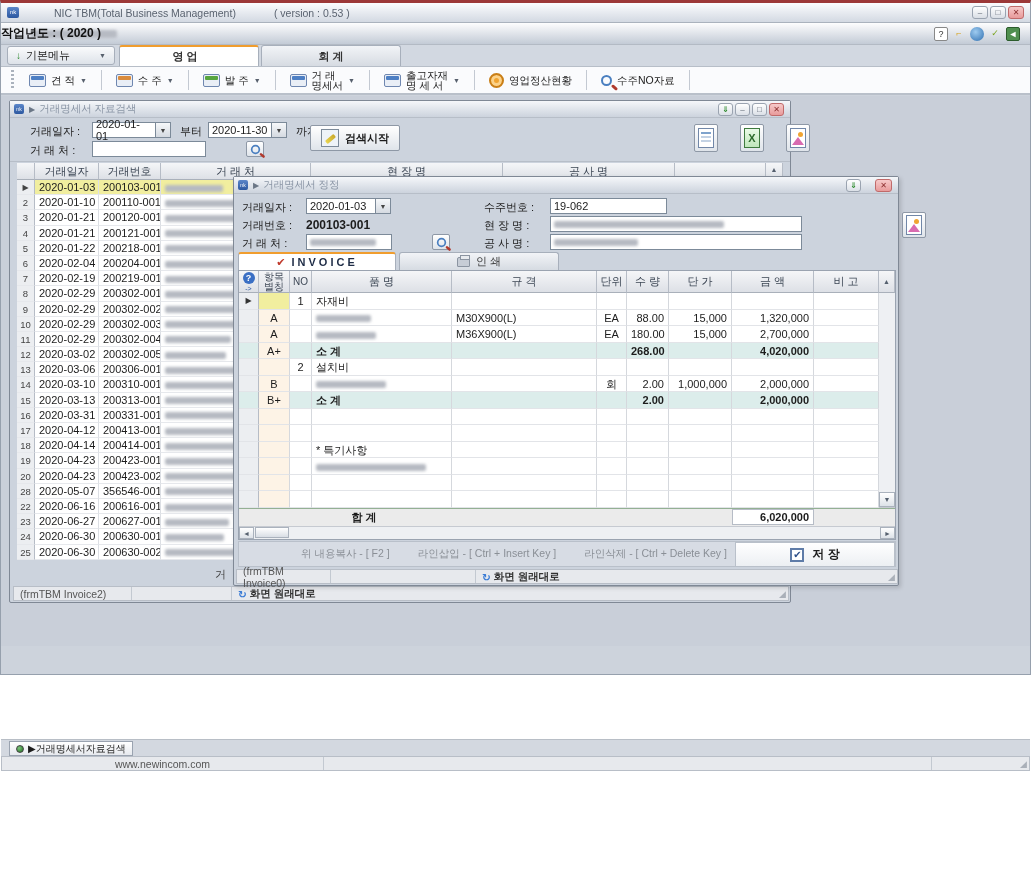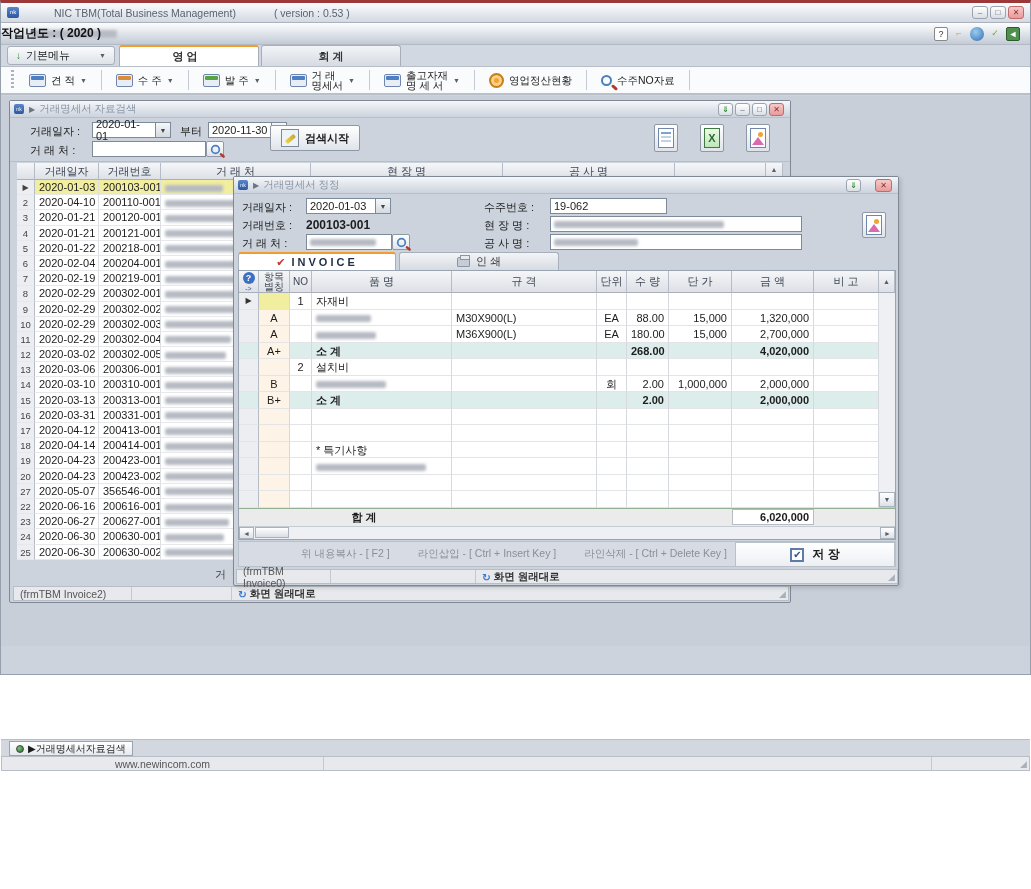--- a/index.html
+++ b/index.html
@@ -77,21 +77,21 @@
   .cbtn { width:15px; height:13px; border:1px solid #9aa3b0; border-radius:3px;
           background:linear-gradient(#fff,#dbe0e7); font-size:8px; line-height:11px; text-align:center; color:#57606d; }
   .cbtn.close { background:linear-gradient(#f6c9c9,#e89b9b); border-color:#c06a6a; color:#8c3030; }
   .cbtn.greenarrow { color:#2c8a2c; font-weight:bold; }
 
   .field-label { color:#222; }
   .inp { background:#fff; border:1px solid #7c8a99; height:16px; display:flex; align-items:center; padding:0 3px; }
   .combo-btn { width:15px; height:16px; border:1px solid #7c8a99; border-left:none;
                background:linear-gradient(#f6f8fa,#d5dae1); font-size:7px; color:#444; text-align:center; line-height:15px; }
   .sq-btn { border:1px solid #8e98a6; background:linear-gradient(#ffffff,#dfe4ea); border-radius:2px;
-            display:flex; align-items:center; justify-content:center; }
+            display:flex; align-items:center; justify-content:center;margin-left:40px; }
 
   
   .sthead, .srow { display:flex; }
   .sthcell { background:linear-gradient(#f5f6f8,#dde0e6); border-right:1px solid #b6bcc6;
              border-bottom:1px solid #a9b0ba; height:17px; line-height:16px; text-align:center;
              color:#3c4654; overflow:hidden; }
   .scell { border-right:1px solid #dcdfe4; border-bottom:1px solid #e6e8ec; height:15.2px;
            line-height:15px; padding:0 4px; background:#fff; overflow:hidden; white-space:nowrap; }
   .sc0 { width:18px; text-align:center; padding:0; background:#eceef1; color:#444; font-size:9.5px;
          border-right:1px solid #b6bcc6; }
@@ -325,21 +325,21 @@
                 <div class="scell sc0">▶</div>
                 <div class="scell sc1">2020-01-03</div>
                 <div class="scell sc2">200103-001</div>
                 <div class="scell sc3"><span class="redact" style="width: 58px;"></span></div>
                 <div class="scell sc4"></div>
                 <div class="scell sc5"></div>
                 <div class="scell sc6"></div>
               </div>
               <div class="srow">
                 <div class="scell sc0">2</div>
-                <div class="scell sc1">2020-04-10</div>
+                <div class="scell sc1">2020-01-10</div>
                 <div class="scell sc2">200110-001</div>
                 <div class="scell sc3"><span class="redact" style="width: 111px;"></span></div>
                 <div class="scell sc4"></div>
                 <div class="scell sc5"></div>
                 <div class="scell sc6"></div>
               </div>
               <div class="srow">
                 <div class="scell sc0">3</div>
                 <div class="scell sc1">2020-01-21</div>
                 <div class="scell sc2">200120-001</div>
@@ -495,21 +495,21 @@
               <div class="srow">
                 <div class="scell sc0">20</div>
                 <div class="scell sc1">2020-04-23</div>
                 <div class="scell sc2">200423-002</div>
                 <div class="scell sc3"><span class="redact" style="width: 79px;"></span></div>
                 <div class="scell sc4"></div>
                 <div class="scell sc5"></div>
                 <div class="scell sc6"></div>
               </div>
               <div class="srow">
-                <div class="scell sc0">27</div>
+                <div class="scell sc0">28</div>
                 <div class="scell sc1">2020-05-07</div>
                 <div class="scell sc2">356546-001</div>
                 <div class="scell sc3"><span class="redact" style="width: 74px;"></span></div>
                 <div class="scell sc4"></div>
                 <div class="scell sc5"></div>
                 <div class="scell sc6"></div>
               </div>
               <div class="srow">
                 <div class="scell sc0">22</div>
                 <div class="scell sc1">2020-06-16</div>

